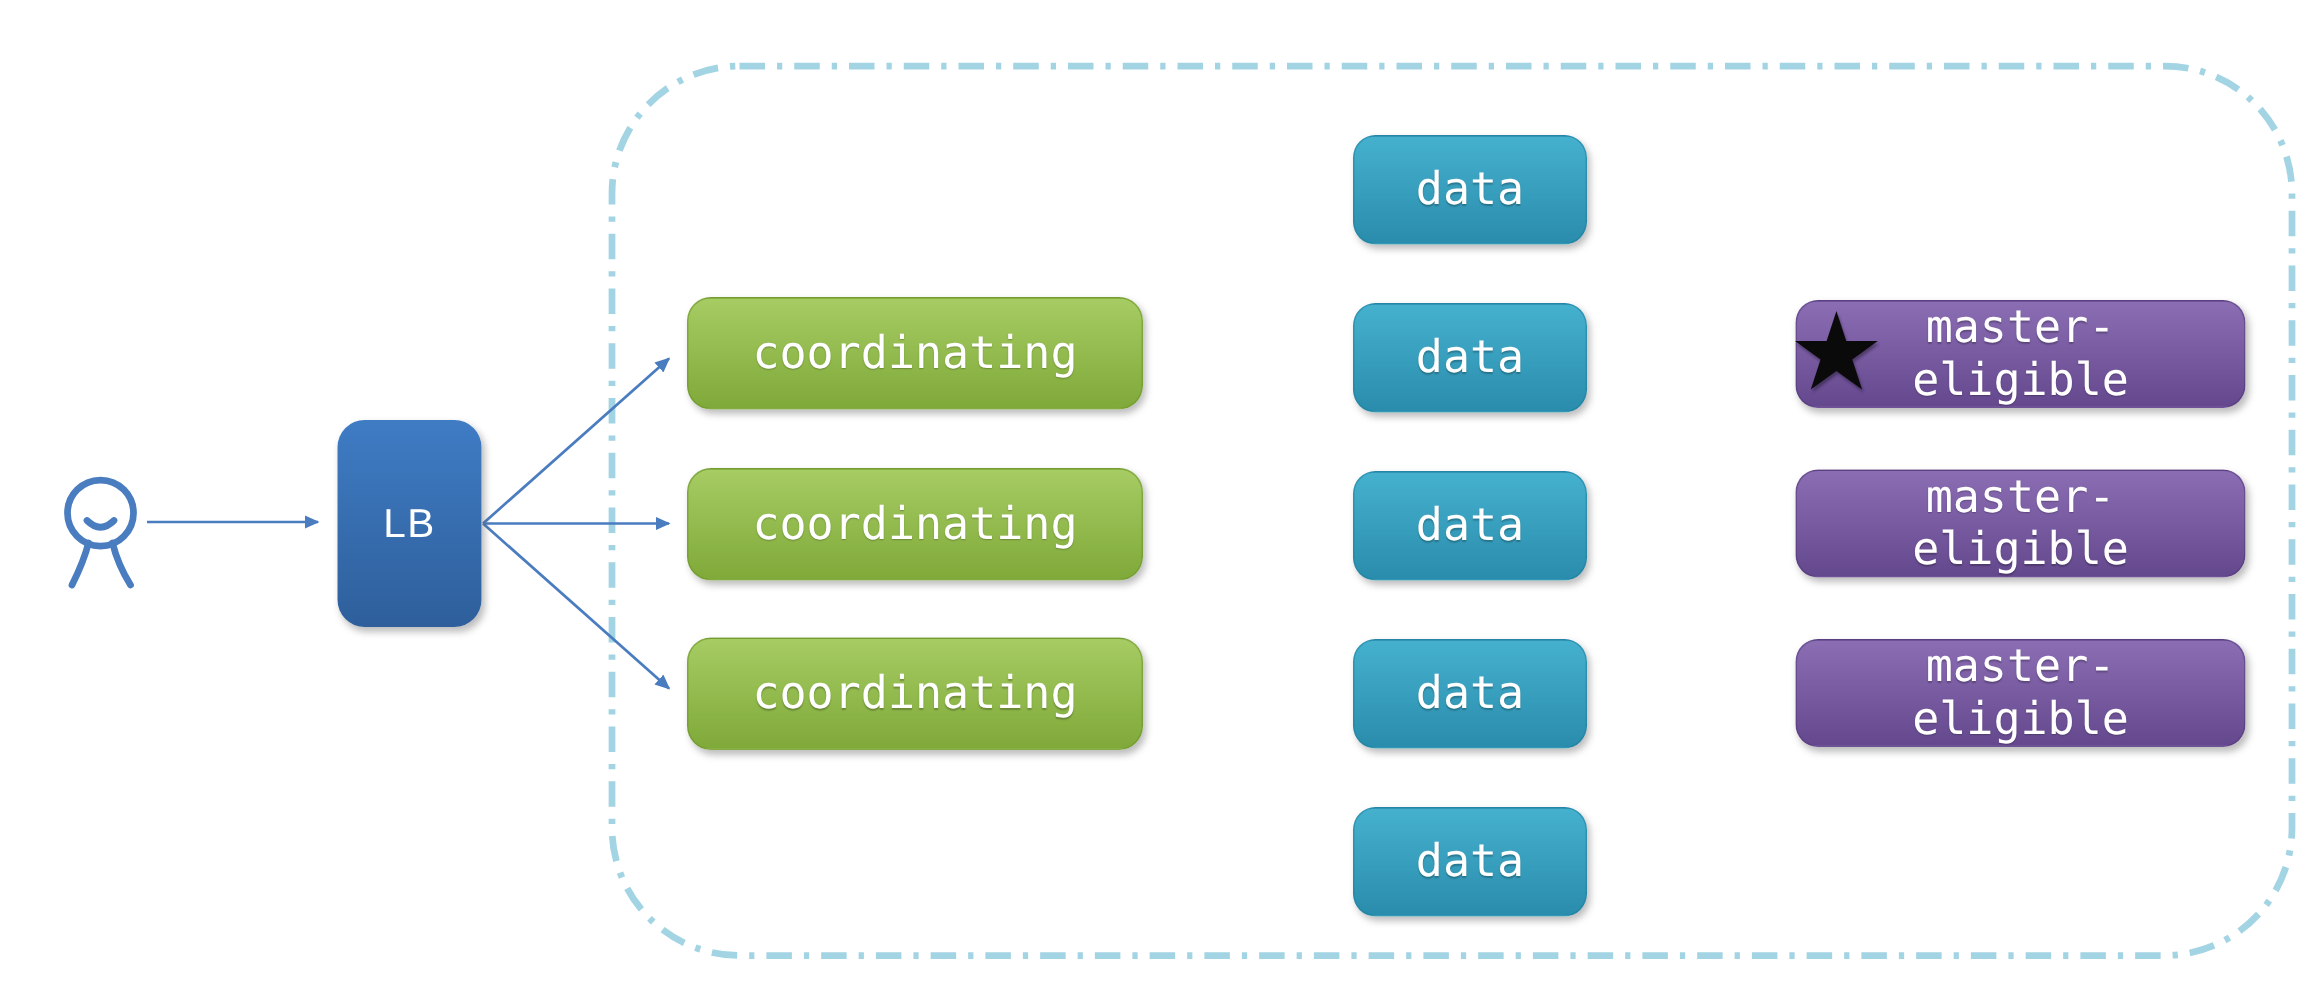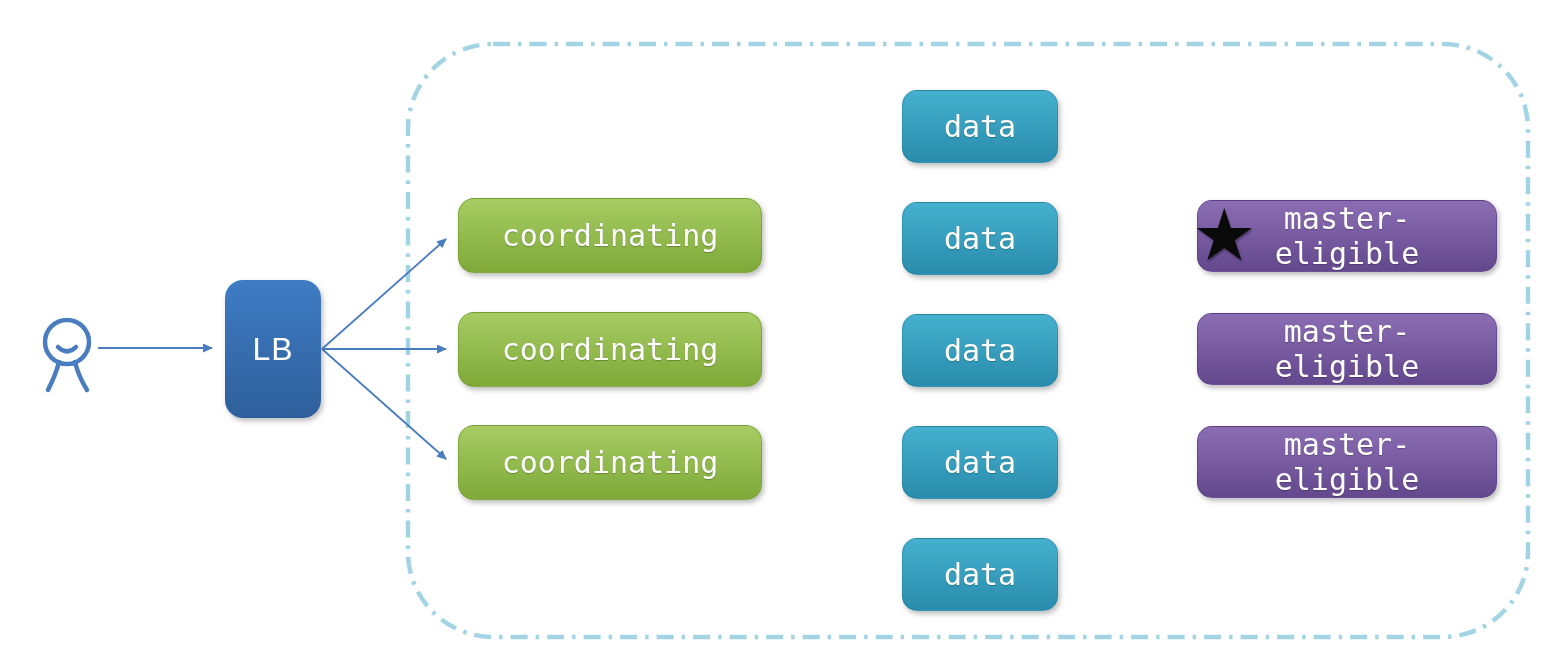--- a/index.html
+++ b/index.html
@@ -57,21 +57,21 @@
     text-shadow: 0 1px 1px rgba(0,0,0,0.25);
   }
   .lb-node {
     left: 225px; top: 280px;
     width: 96px; height: 138px;
     border-radius: 18px;
     background: linear-gradient(to bottom, var(--lb-top, #3f7cc4), var(--lb-bottom, #2e5f9b));
   }
   .lb-label {
     font-family: "Liberation Sans", sans-serif;
-    font-size: 32px;
+    font-size: 27px;
     font-weight: 400;
     letter-spacing: 1px;
   }
   .coordinating-node {
     left: 458px;
     width: 304px; height: 75px;
     border-radius: 16px;
     background: linear-gradient(to bottom, var(--coordinating-top, #a6cc63), var(--coordinating-bottom, #7fa939));
     border: 1px solid rgba(110,150,45,0.6);
   }

